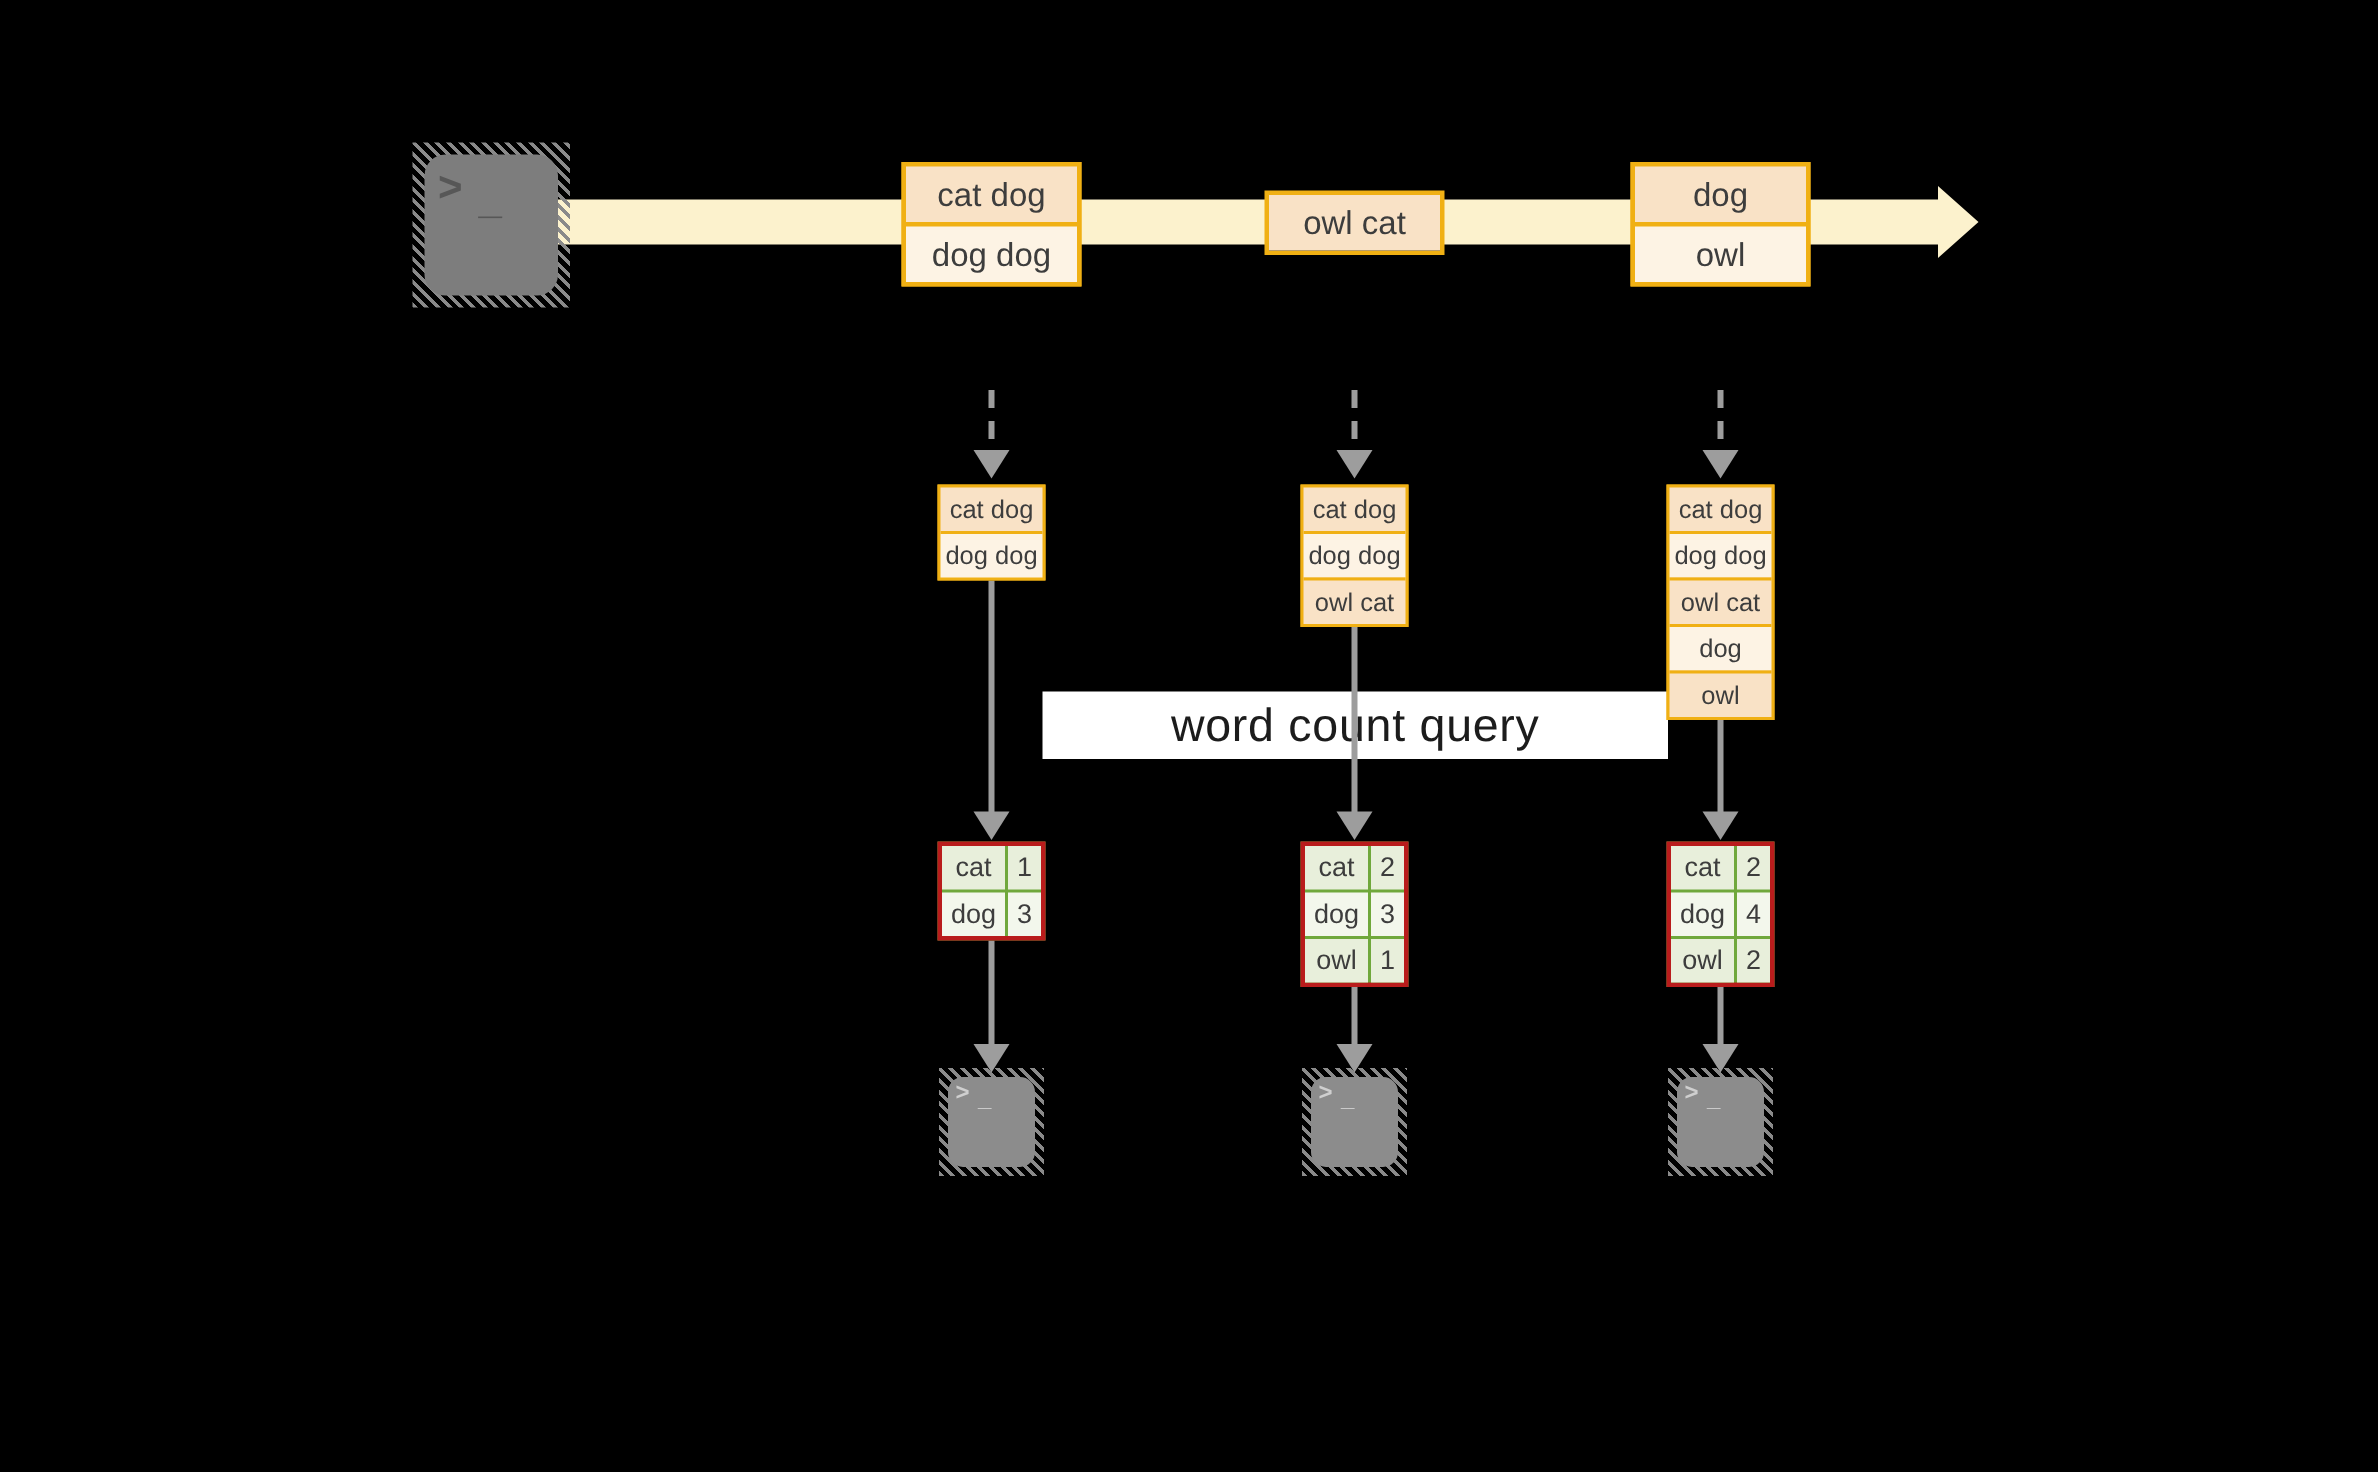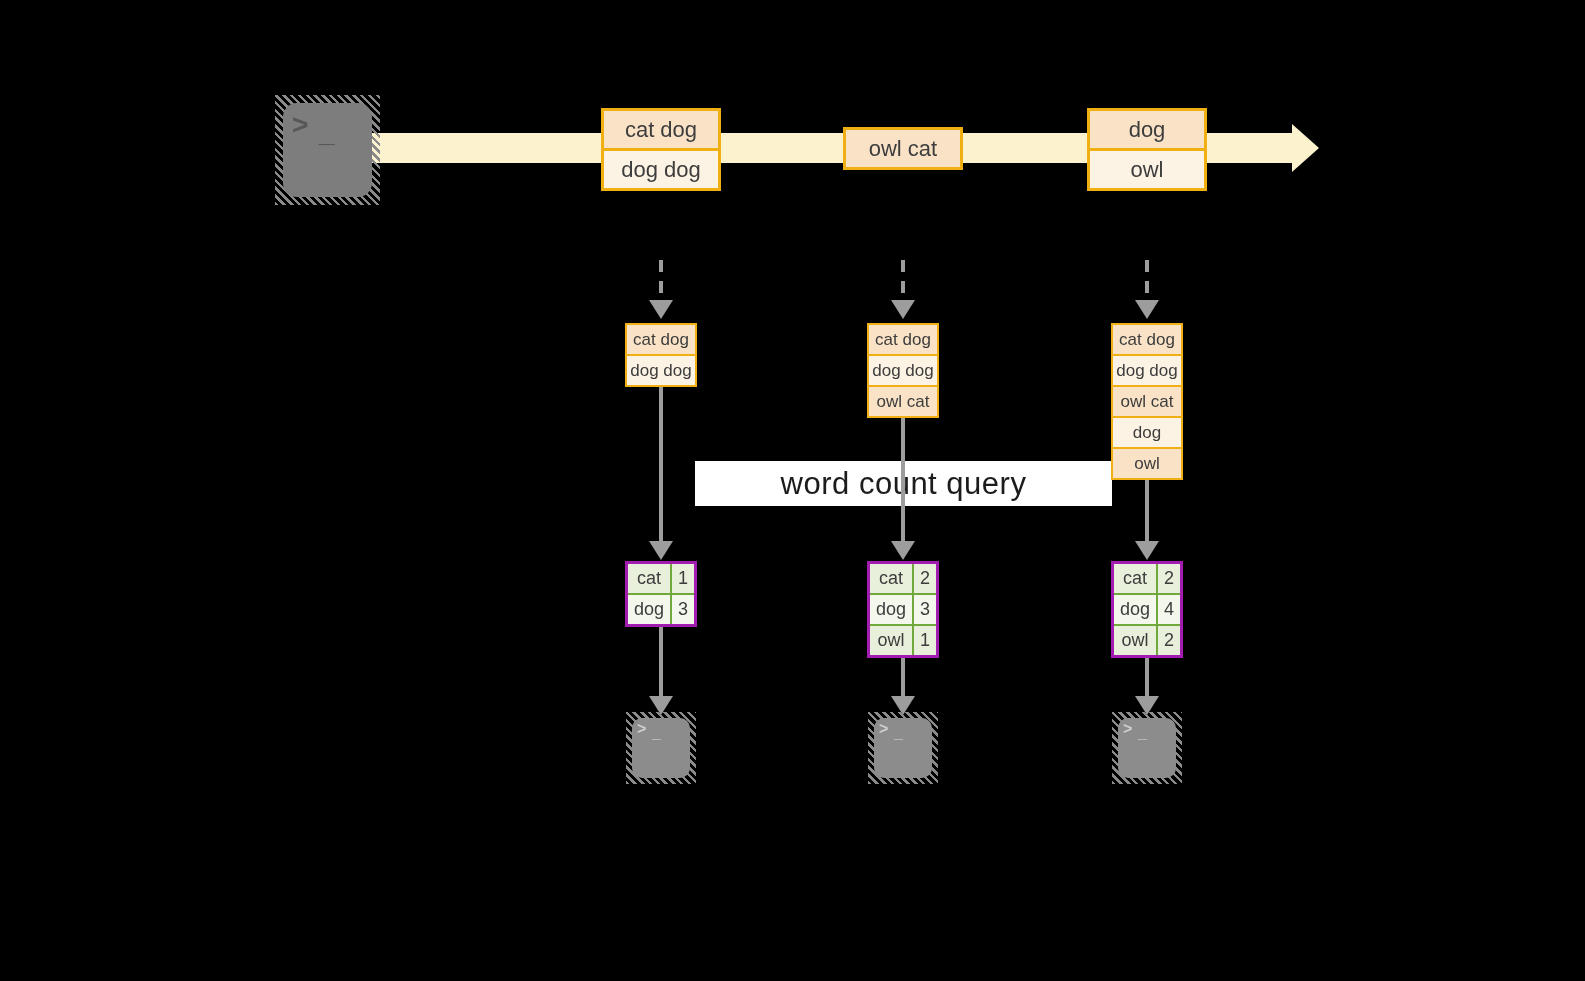--- a/index.html
+++ b/index.html
@@ -52,21 +52,21 @@
                font-size:17px;color:#3d3d3d;border-top:2px solid #f0b014;}
   .stack .cell:first-child{border-top:none;}
 
   
   .query-band{position:absolute;left:695px;top:461px;width:417px;height:45px;
               background:#ffffff;z-index:1;display:flex;align-items:center;
               justify-content:center;}
   .query-band span{font-size:31px;color:#1c1c1c;letter-spacing:0.5px;}
 
   
-  .gtable{position:absolute;top:561px;border:3px solid #a21caf;background:#70a83c;
+  .gtable{position:absolute;top:561px;border:3px solid #b91c1c;background:#70a83c;
           display:grid;grid-template-columns:42px 22px;gap:2px;z-index:3;}
   .gtable .cell{height:29px;display:flex;align-items:center;justify-content:center;
                 font-size:18px;color:#3d3d3d;}
   .g-dark{background:#e8efdb;}
   .g-light{background:#f3f7ec;}
 
   
   .c1l{left:625px;} .c2l{left:867px;} .c3l{left:1111px;}
   .c1line{left:659px;} .c2line{left:901px;} .c3line{left:1145px;}
   .c1head{left:649px;} .c2head{left:891px;} .c3head{left:1135px;}

